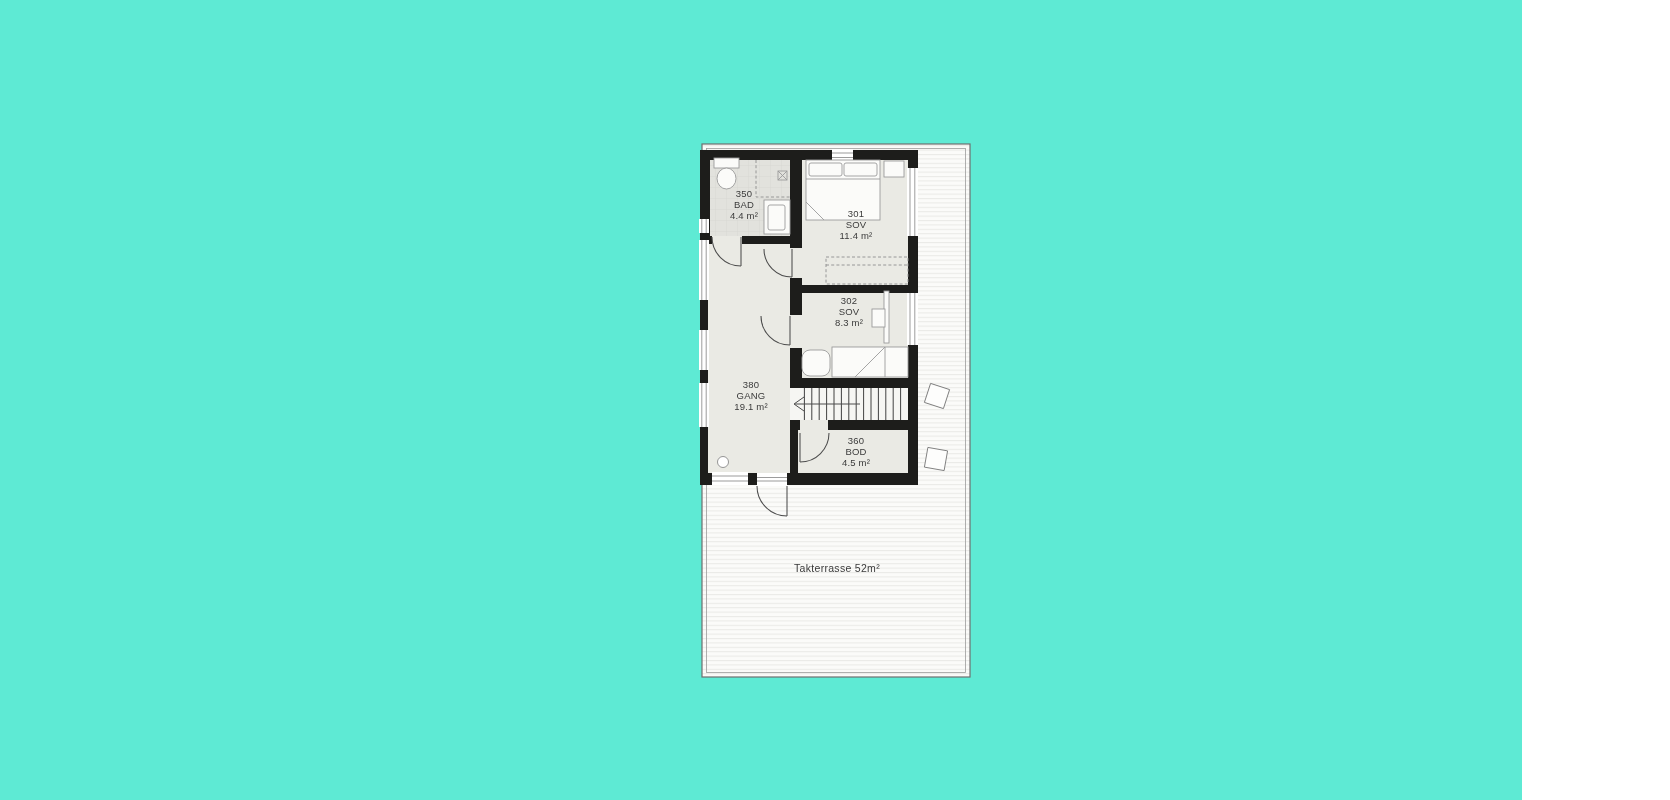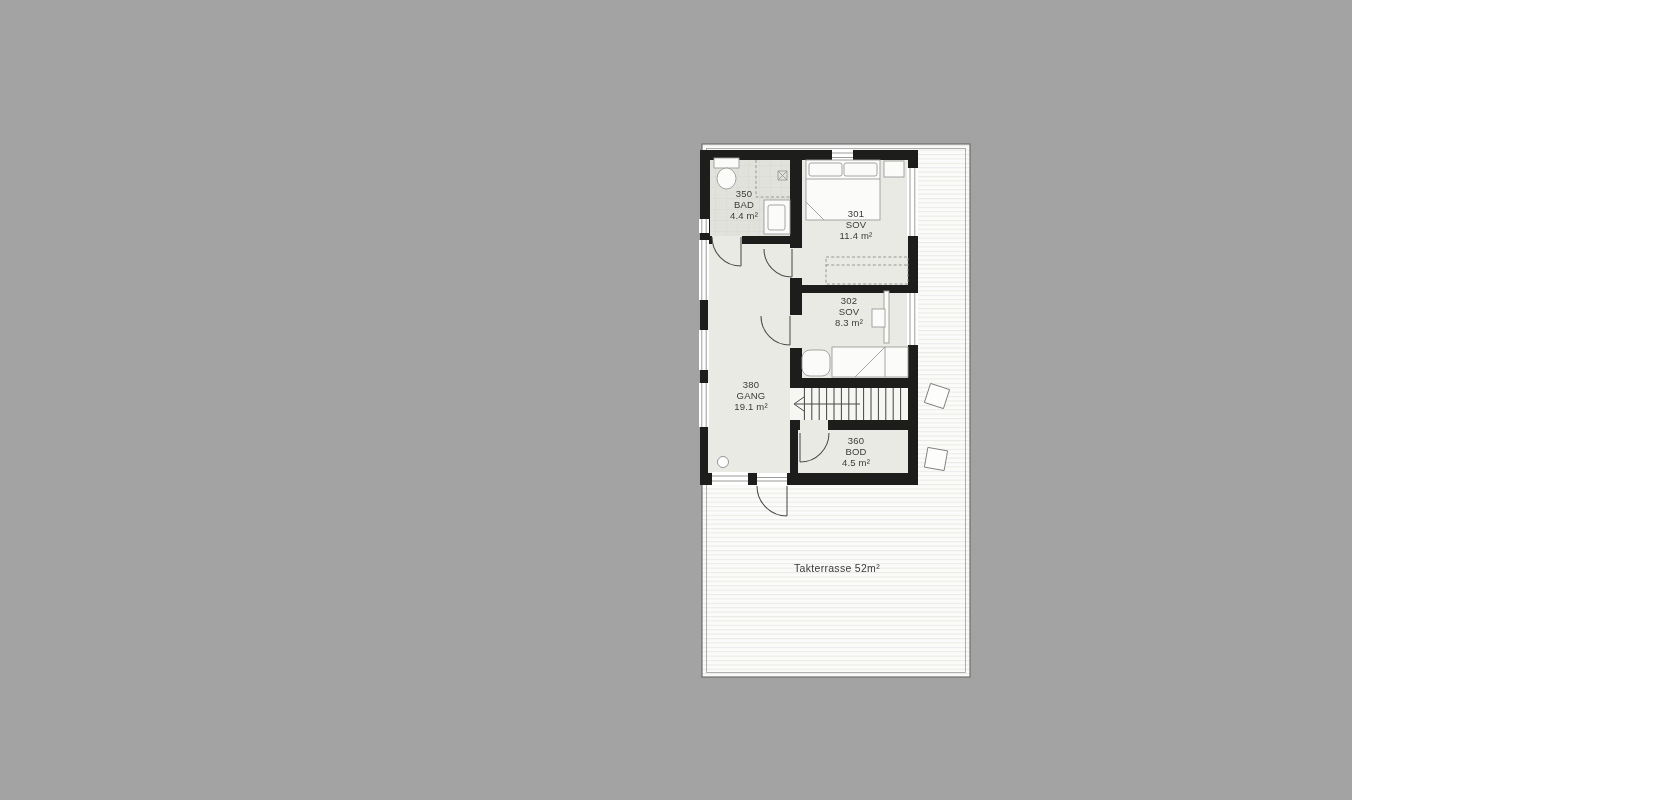--- a/index.html
+++ b/index.html
@@ -1,17 +1,17 @@
 <!DOCTYPE html>
 <html><head>
 <meta charset="utf-8">
 <style>
   html,body{margin:0;padding:0;background:#ffffff;}
-  .stage{position:relative;width:1352px;height:800px;background:#a3a3a3;overflow:hidden;
-         font-family:"Liberation Sans", sans-serif;}
+  .stage{position:relative;width:1498px;height:800px;background:#5eead4;overflow:hidden;
+         font-family:"Liberation Sans", sans-serif;padding-left:24px;}
   svg{position:absolute;left:0;top:0;}
   text.lbl{font-family:"Liberation Sans", sans-serif;font-size:9.5px;fill:#3a3a3a;
            text-anchor:middle;letter-spacing:.2px;}
   text.lbl-big{font-family:"Liberation Sans", sans-serif;font-size:10.5px;fill:#3a3a3a;
            text-anchor:middle;letter-spacing:.3px;}
   .furn{fill:#fbfbf9;stroke:#9b9b9b;stroke-width:0.9;}
   .furn-line{stroke:#9b9b9b;stroke-width:0.9;fill:none;}
   .dash{stroke:#8f8f8f;stroke-width:0.9;fill:none;stroke-dasharray:3,2.2;}
   .door{stroke:#4c4c4c;stroke-width:1.05;fill:none;}
   .winline{stroke:#8a8a8a;stroke-width:0.85;}

